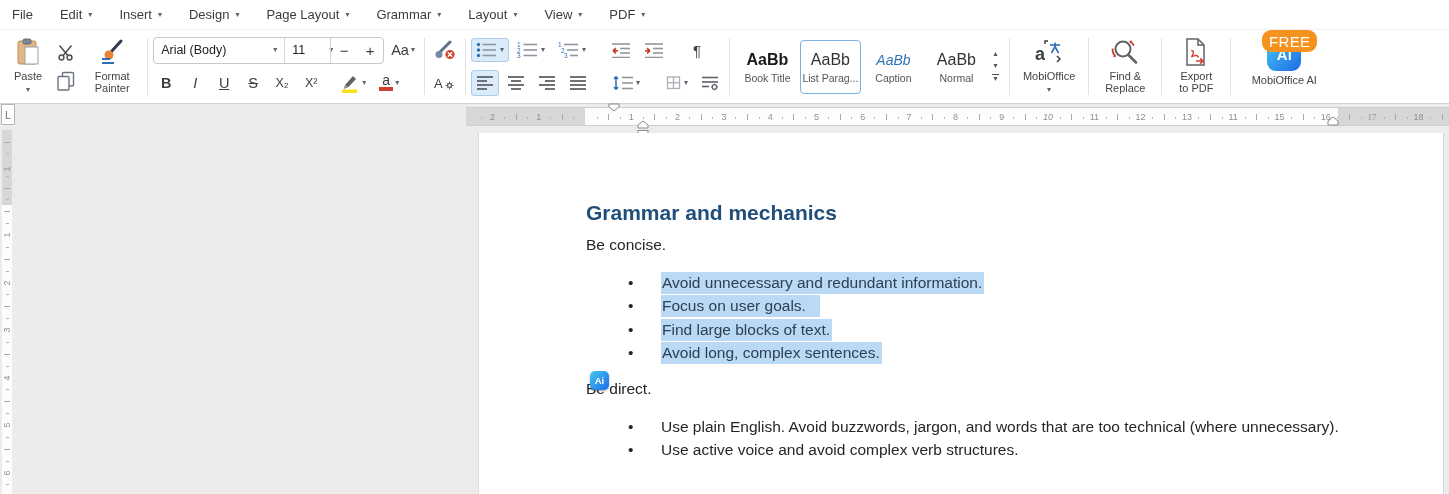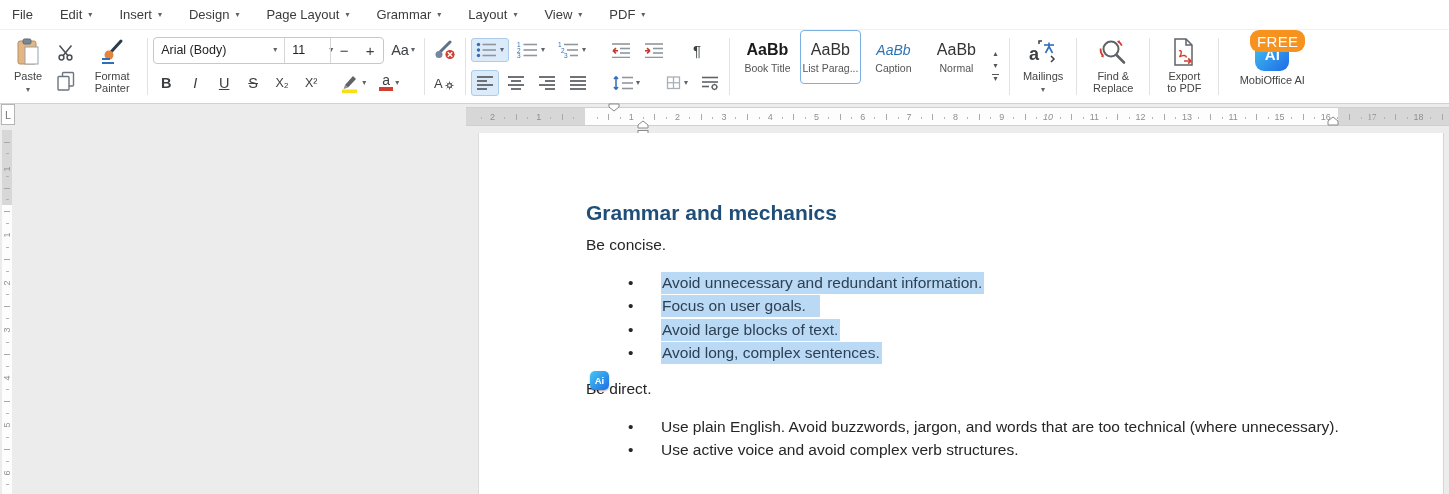--- a/index.html
+++ b/index.html
@@ -37,21 +37,21 @@
   .tbtn{min-width:26px;height:26px;display:flex;align-items:center;justify-content:center;
     font-size:14.5px;color:#3c4043;border:1px solid transparent;border-radius:3px;gap:2px;padding:0 3px;}
   .tbtn.on,.lbtn.on{background:var(--selbtn-bg);border:1px solid var(--selbtn-bd);}
   .b{font-weight:bold}.i{font-style:italic}.u{text-decoration:underline}.s{text-decoration:line-through}
   .xs{font-size:12.5px}
   .lbtn{display:flex;align-items:center;gap:2px;padding:3px 4px;border:1px solid transparent;border-radius:3px;}
   .fcol{display:flex;flex-direction:column;align-items:center;line-height:11px;}
   .fcol .letter{font-size:14px;color:#3c4043;}
   .fcol .bar{width:14px;height:3.5px;background:var(--red);margin-top:1px;}
   
-  .gallery{display:flex;gap:2px;padding:0 2px;}
+  .gallery{display:flex;align-items:center;gap:2px;padding:0 2px;}
   .stylecell{width:61px;height:54px;display:flex;flex-direction:column;align-items:center;justify-content:center;
     border:1.5px solid transparent;border-radius:4px;}
   .stylecell.sel{border-color:#7ab1e0;}
   .sample{font-size:16px;line-height:22px;color:#333;}
   .sample.bt{font-weight:bold;color:#1a1a1a;}
   .sample.cap{font-style:italic;color:#2e74b5;font-size:14px;}
   .slabel{font-size:10.5px;color:#555;line-height:14px;white-space:nowrap;max-width:57px;overflow:hidden;}
   .spincol{display:flex;flex-direction:column;justify-content:center;gap:4px;padding:0 3px;}
   .spincol span{font-size:8px;color:#555;text-align:center;line-height:8px;}
   .morebar{display:block;width:7px;border-top:1px solid #555;margin:0 auto 0;}
@@ -405,21 +405,21 @@
     <span class="ic">
       <svg width="30" height="26" viewBox="0 0 30 26">
           <text x="1" y="21" font-size="18" font-weight="bold" fill="#3c4043">a</text>
           <line x1="16" y1="6" x2="26" y2="6" stroke="#2f6fb8" stroke-width="1.6"></line>
           <line x1="21" y1="3.5" x2="21" y2="7" stroke="#2f6fb8" stroke-width="1.6"></line>
           <path d="M17.5 14 L21 7.5 L24.5 14" stroke="#2f6fb8" stroke-width="1.6" fill="none"></path>
           <path d="M14 2 L11 2 L11 5" stroke="#3c4043" stroke-width="1.5" fill="none"></path>
           <path d="M17 20 L20 23 L17 26" transform="translate(6,-3)" stroke="#3c4043" stroke-width="1.5" fill="none"></path>
         </svg>
     </span>
-    <span class="lbl"><span>Mailings</span><br><span class="caret">▾</span></span>
+    <span class="lbl"><span>MobiOffice</span><br><span class="caret">▾</span></span>
   </div>
 
   <div class="vdiv"></div>
 
   <div class="bigbtn" style="width:62px">
     <span class="ic">
       <svg width="30" height="27" viewBox="0 0 30 27">
           <circle cx="13" cy="10" r="7.5" fill="none" stroke="#5f6368" stroke-width="2"></circle>
           <line x1="18.5" y1="16" x2="26" y2="23.5" stroke="#5f6368" stroke-width="2.6" stroke-linecap="round"></line>
           <path d="M5 17 A 10 10 0 0 1 2.6 9.5" stroke="#d23f31" stroke-width="1.7" fill="none"></path>
@@ -594,21 +594,21 @@
       <span class="vdot" style="left: 4px; top: 354.375px;"></span>
     </div>
 
   <div class="page">
     <div class="doc">
       <h1>Grammar and mechanics</h1>
       <p>Be concise.</p>
       <ul class="ul1">
         <li><span class="hl">Avoid unnecessary and redundant information.</span></li>
         <li><span class="hl xr">Focus on user goals.</span></li>
-        <li><span class="hl">Avoid large blocks of text.</span></li>
+        <li><span class="hl">Find large blocks of text.</span></li>
         <li><span class="hl">Avoid long, complex sentences.</span></li>
       </ul>
       <p>Be direct.</p>
       <ul class="ul2">
         <li>Use plain English. Avoid buzzwords, jargon, and words that are too technical (where unnecessary).</li>
         <li>Use active voice and avoid complex verb structures.</li>
       </ul>
     </div>
     <div class="ai-fab">
       <span>Ai</span>

